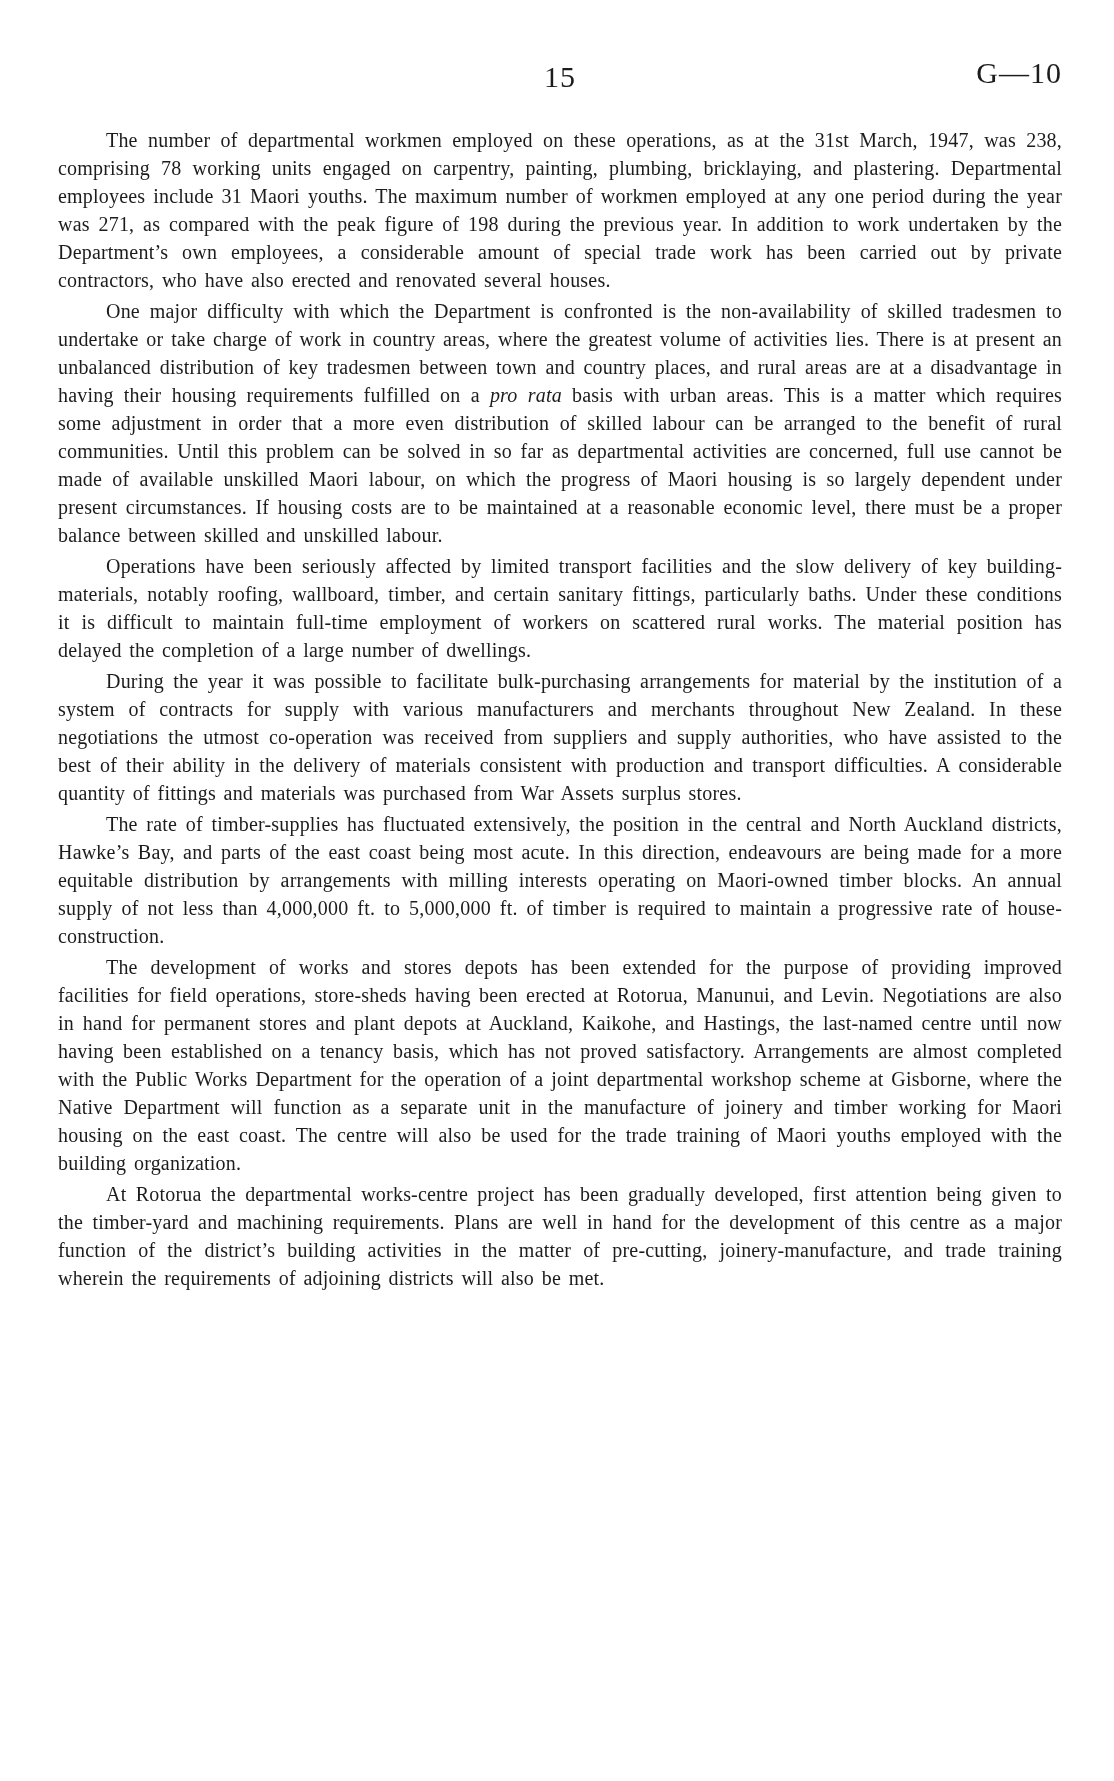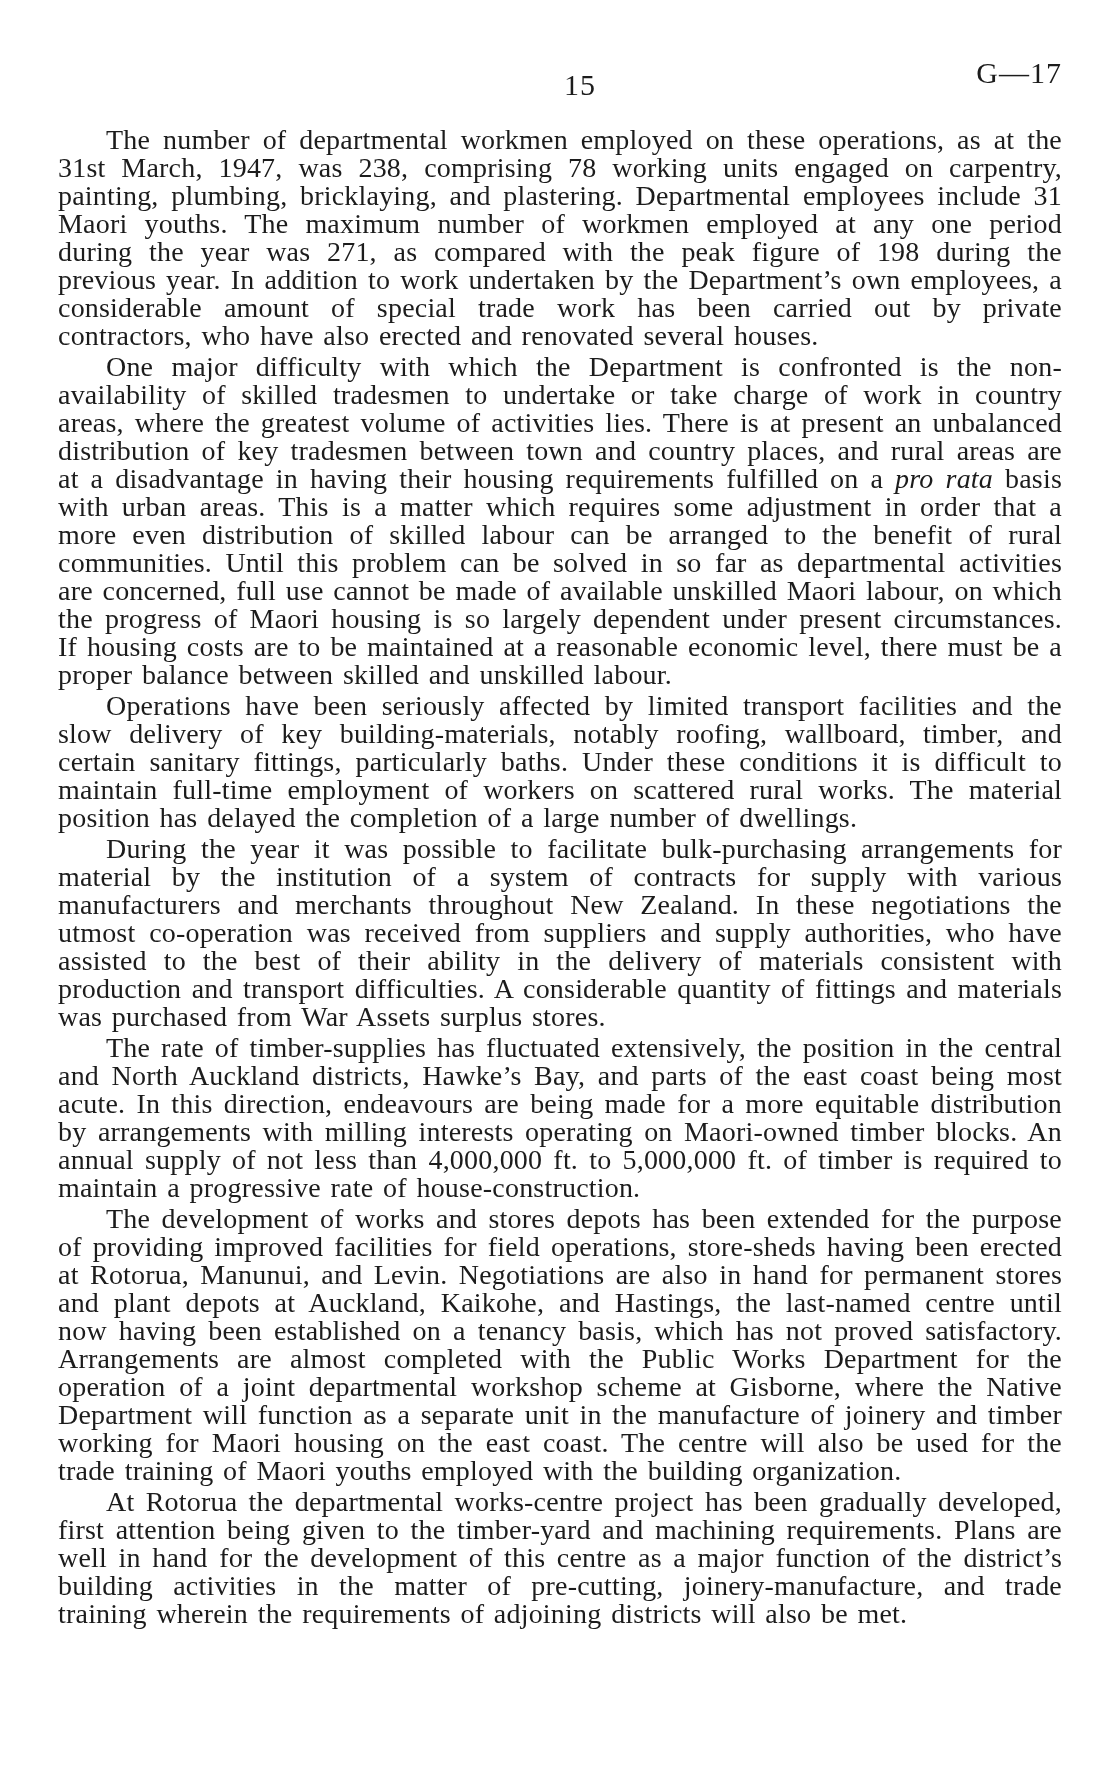--- a/index.html
+++ b/index.html
@@ -22,56 +22,55 @@
     left: 58px;
     right: 52px;
     height: 36px;
     font-size: 30px;
     line-height: 34px;
   }
   .page-number {
     position: absolute;
     left: 50%;
     transform: translateX(-50%);
-    top: 12px;
+    top: 4px;
     letter-spacing: 1px;
-    margin-left: 20px;
   }
   .report-code {
     position: absolute;
     right: 0;
     top: 0;
     letter-spacing: 1px;
   }
   .page-body {
     position: absolute;
     top: 126px;
     left: 58px;
     right: 52px;
-    font-size: 28px;
+    font-size: 20px;
     line-height: 28px;
     text-align: justify;
     word-spacing: 2.5px;
     letter-spacing: 0.2px;
   }
   .para {
     margin: 0 0 3px 0;
     text-indent: 48px;
   }
   .latin-phrase {
   }
 </style>
 </head>
 <body>
 
 <div class="page">
 
   <header class="page-header">
     <span class="page-number">15</span>
-    <span class="report-code">G—17</span>
+    <span class="report-code">G—10</span>
   </header>
 
   <main class="page-body">
 
     <p class="para"><span>The number of departmental workmen employed on these operations, as at the 31st March, 1947, was 238, comprising 78 working units engaged on carpentry, painting, plumbing, bricklaying, and plastering. Departmental employees include 31 Maori youths. The maximum number of workmen employed at any one period during the year was 271, as compared with the peak figure of 198 during the previous year. In addition to work undertaken by the Department’s own employees, a considerable amount of special trade work has been carried out by private contractors, who have also erected and renovated several houses.</span></p>
 
     <p class="para"><span>One major difficulty with which the Department is confronted is the non-availability of skilled tradesmen to undertake or take charge of work in country areas, where the greatest volume of activities lies. There is at present an unbalanced distribution of key tradesmen between town and country places, and rural areas are at a disadvantage in having their housing requirements fulfilled on a </span><em class="latin-phrase">pro rata</em><span> basis with urban areas. This is a matter which requires some adjustment in order that a more even distribution of skilled labour can be arranged to the benefit of rural communities. Until this problem can be solved in so far as departmental activities are concerned, full use cannot be made of available unskilled Maori labour, on which the progress of Maori housing is so largely dependent under present circumstances. If housing costs are to be maintained at a reasonable economic level, there must be a proper balance between skilled and unskilled labour.</span></p>
 
     <p class="para"><span>Operations have been seriously affected by limited transport facilities and the slow delivery of key building-materials, notably roofing, wallboard, timber, and certain sanitary fittings, particularly baths. Under these conditions it is difficult to maintain full-time employment of workers on scattered rural works. The material position has delayed the completion of a large number of dwellings.</span></p>
 

